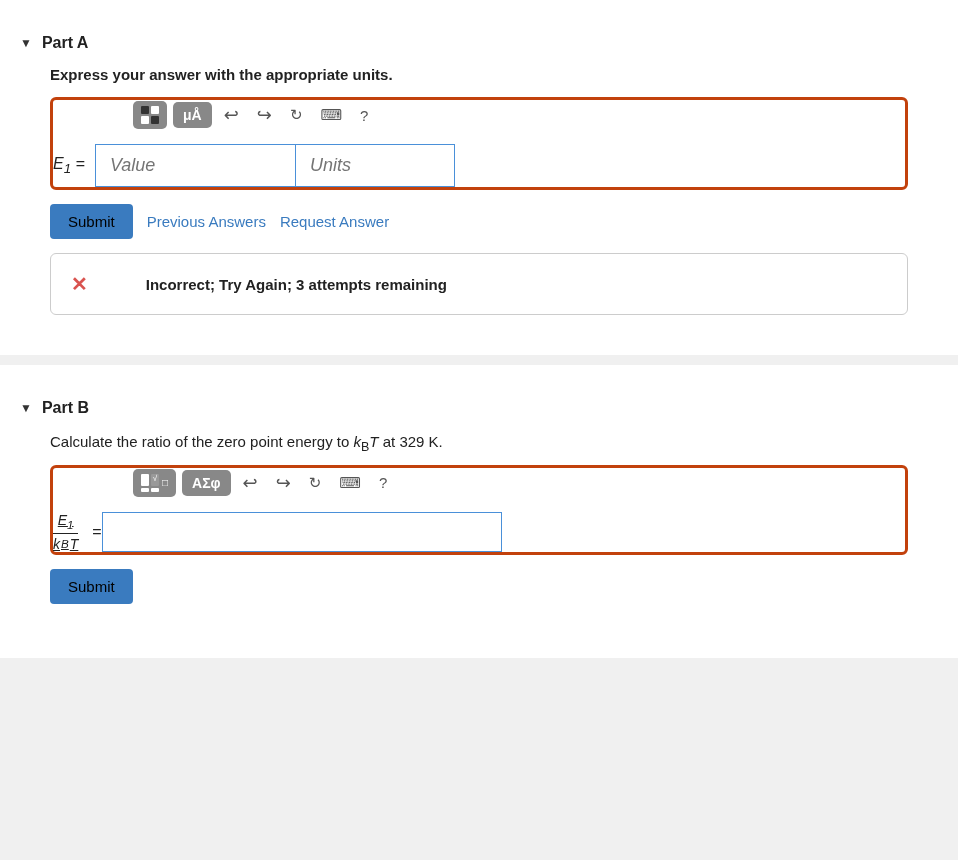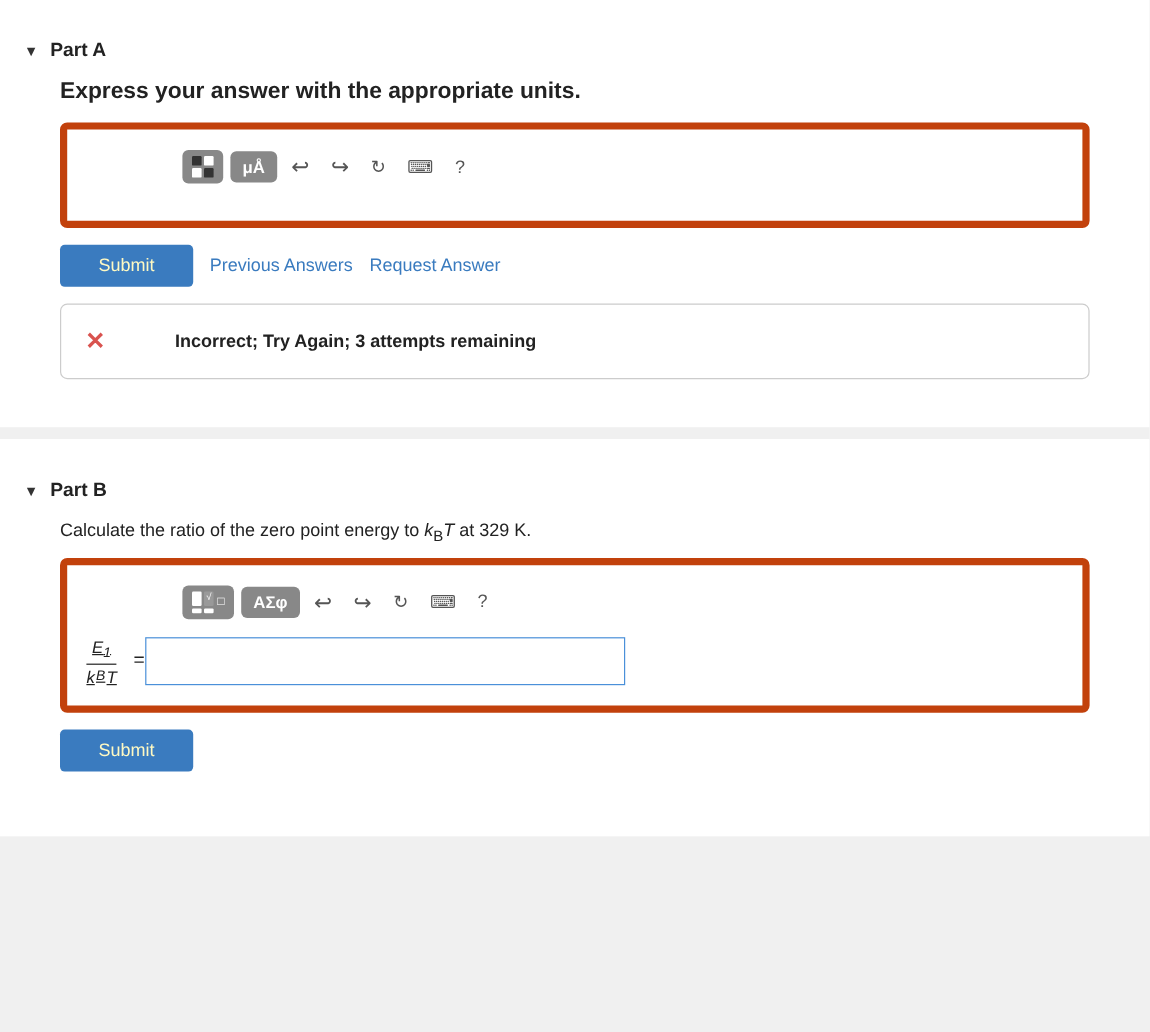--- a/index.html
+++ b/index.html
@@ -44,28 +44,28 @@
     .question-text {
       font-size: 15px;
       color: #222;
       margin-bottom: 8px;
       line-height: 1.5;
     }
 
     .bold-instruction {
       font-weight: bold;
       margin-bottom: 14px;
-      font-size: 19px;
+      font-size: 15px;
     }
 
     
     .answer-box {
-      border: 6px solid #c2410c;
+      border: 3px solid #c2410c;
       border-radius: 6px;
-      padding: 16px;
+      padding: 0;
       background: #fff;
       margin-bottom: 14px;
     }
 
     
     .toolbar {
       display: flex;
       align-items: center;
       gap: 6px;
       margin-bottom: 14px;
@@ -168,24 +168,24 @@
     
     .action-row {
       display: flex;
       align-items: center;
       gap: 14px;
       margin-bottom: 14px;
     }
 
     .submit-btn {
       background: #3a7bbf;
-      color: #fef9c3;
+      color: #000000;
       border: none;
       border-radius: 4px;
-      padding: 9px 32px;
+      padding: 9px 18px;
       font-size: 15px;
       cursor: pointer;
       font-weight: 500;
     }
 
     .text-link {
       color: #3a7bbf;
       font-size: 15px;
       cursor: pointer;
       text-decoration: none;
@@ -315,20 +315,25 @@
             </div>
           </button>
           <button class="toolbar-btn toolbar-btn-mu">μÅ</button>
           <button class="toolbar-btn toolbar-arrow">↩</button>
           <button class="toolbar-btn toolbar-arrow">↪</button>
           <button class="toolbar-btn toolbar-icon">↻</button>
           <button class="toolbar-btn toolbar-icon">⌨</button>
           <button class="toolbar-btn toolbar-icon">?</button>
         </div>
 
+        <div class="input-row">
+          <span class="input-label"><i>E</i><sub>1</sub> =</span>
+          <input class="value-input" type="text" placeholder="Value" style="">
+          <input class="units-input" type="text" placeholder="Units" style="">
+        </div>
       </div>
 
       <div class="action-row">
         <button class="submit-btn">Submit</button>
         <a class="text-link">Previous Answers</a>
         <a class="text-link">Request Answer</a>
       </div>
 
       <div class="error-box">
         <span class="error-icon">✕</span>

